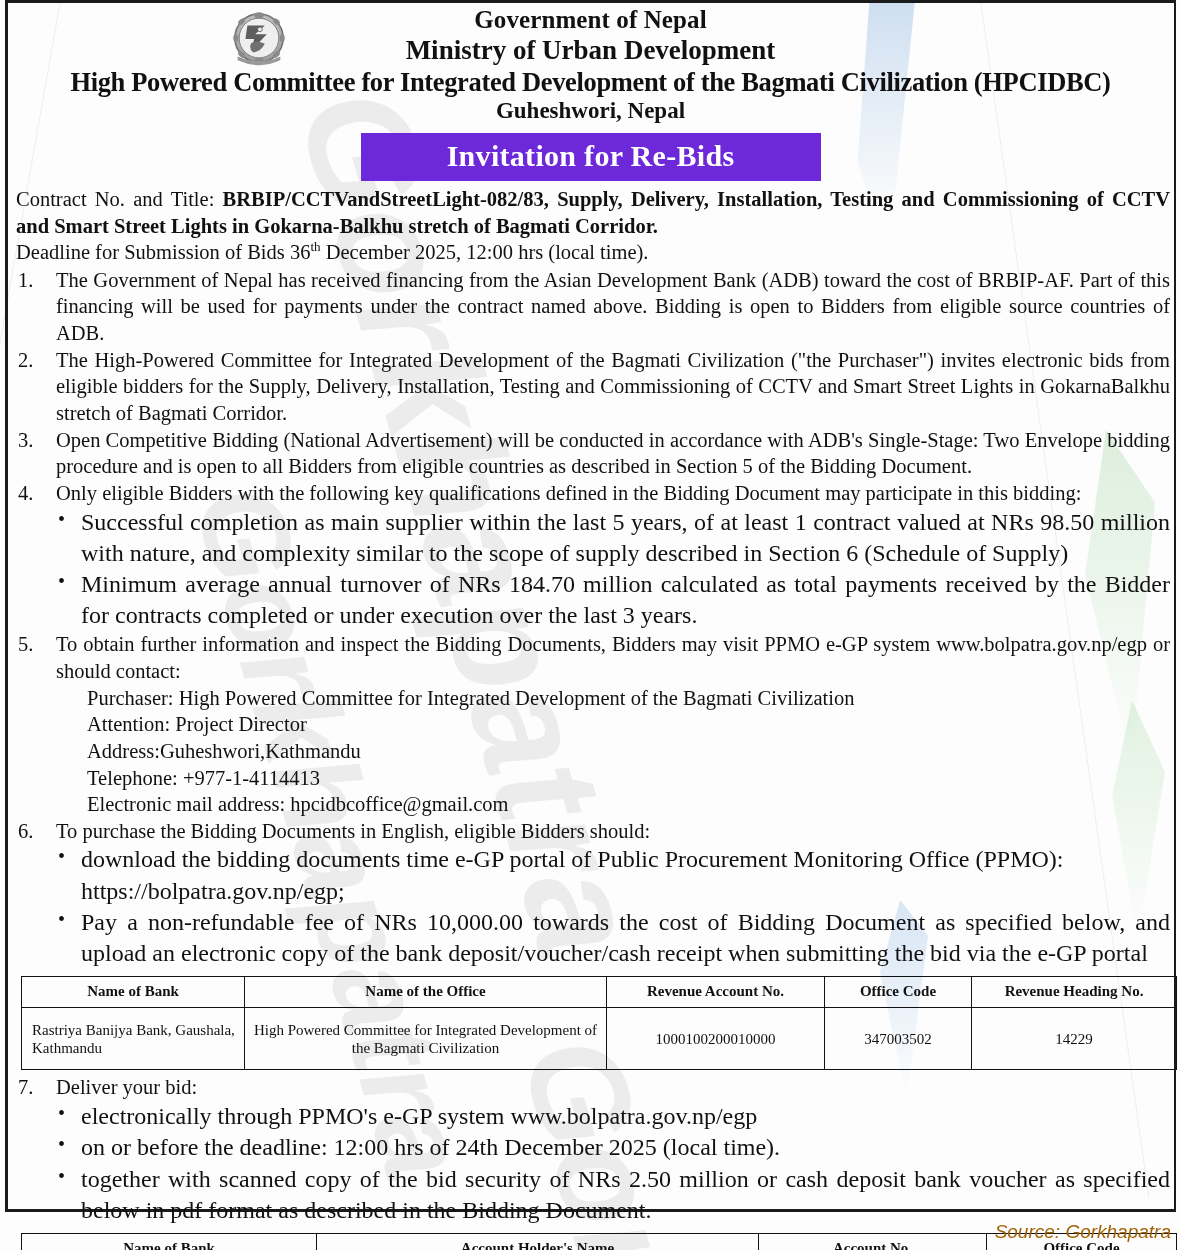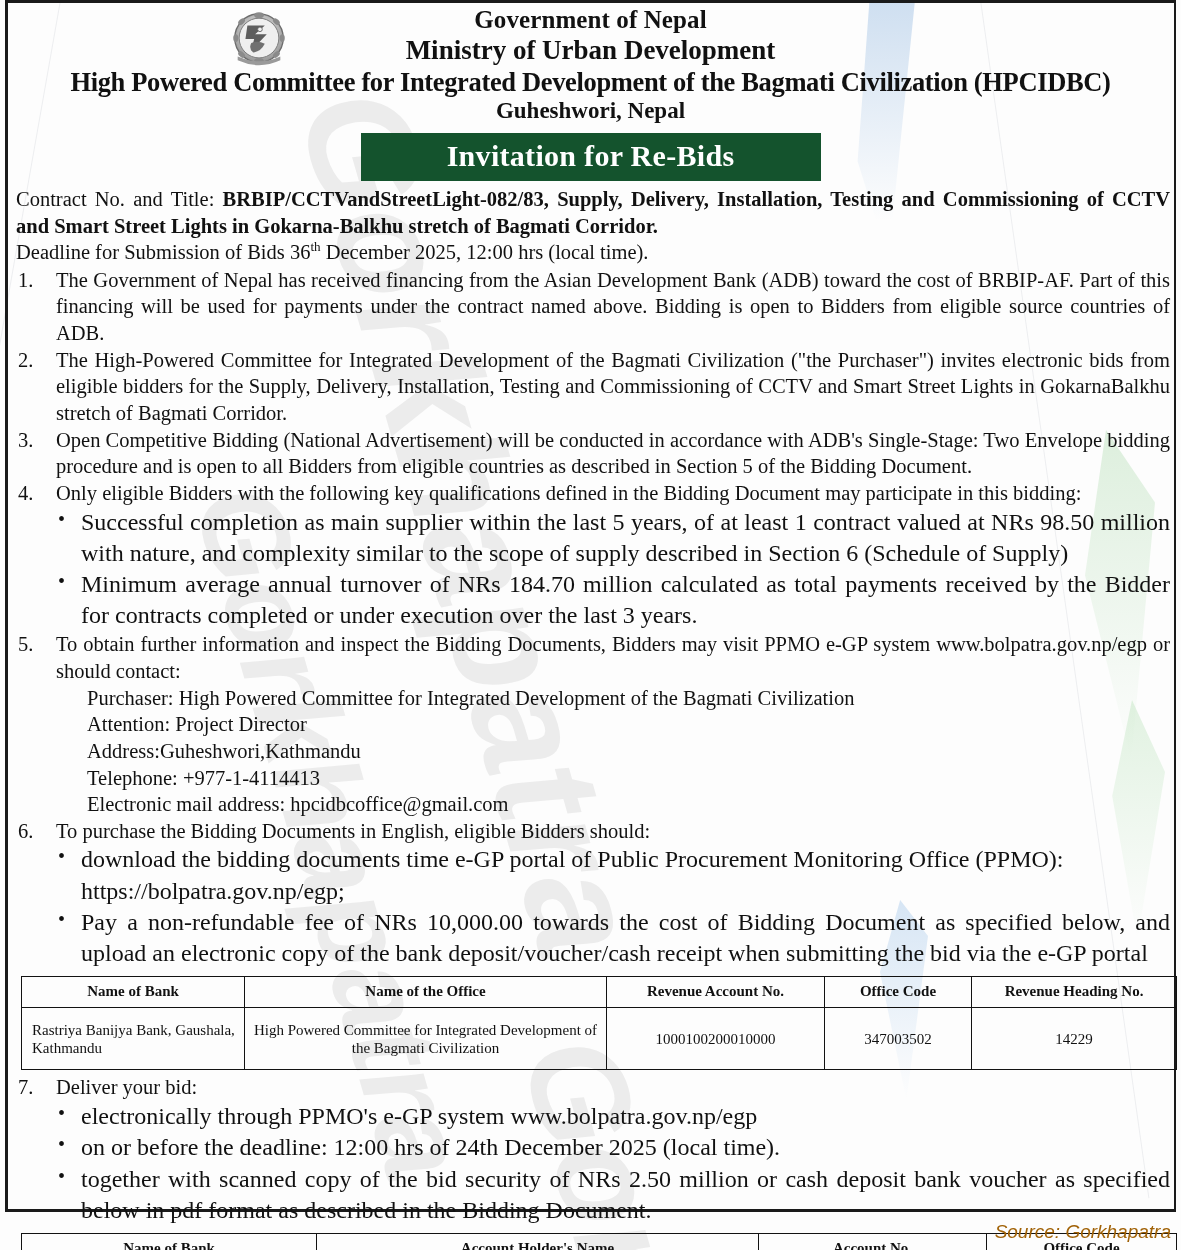--- a/index.html
+++ b/index.html
@@ -92,21 +92,21 @@
     font-size: 26.5px; font-weight: 700; line-height: 1.12; margin-top: 2px;
     letter-spacing: -0.35px; white-space: nowrap;
   }
   .h-line4 {
     font-size: 23px; font-weight: 700; line-height: 1.15; margin-top: 1px;
   }
 
   .banner-wrap { text-align: center; margin-top: 8px; }
   .banner {
     display: inline-block;
-    background: #14532d;
+    background: #6d28d9;
     color: #ffffff;
     font-size: 30px;
     font-weight: 700;
     letter-spacing: .3px;
     width: 460px;
     padding: 8px 0 10px 0;
     line-height: 1.0;
   }
   .date-line {
     text-align: center;

